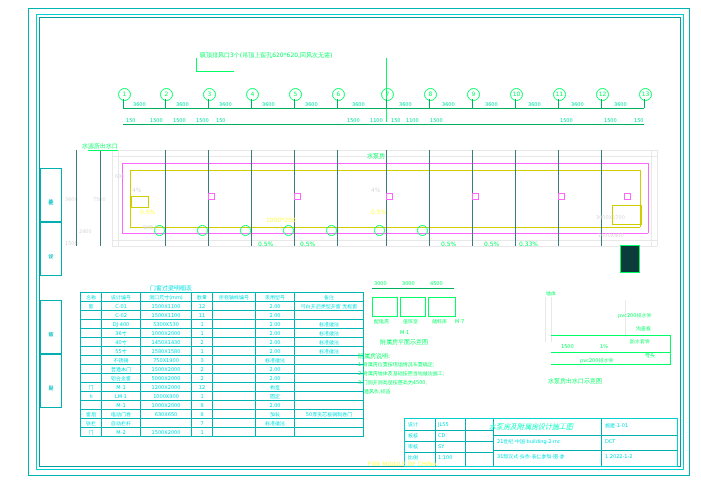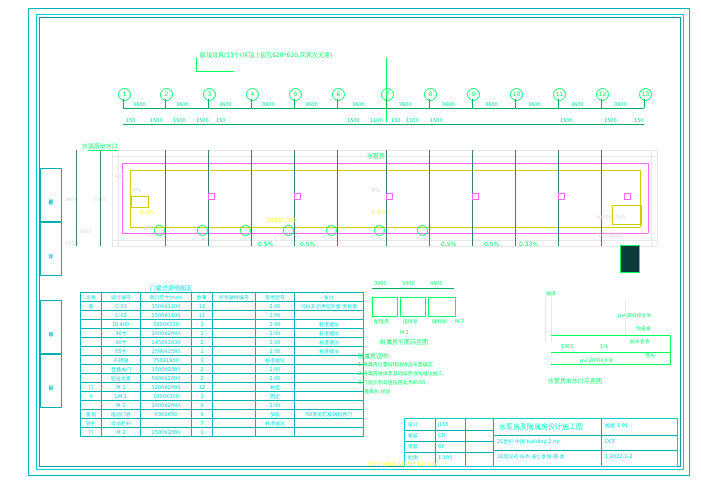--- a/index.html
+++ b/index.html
@@ -397,21 +397,21 @@
 
     <span class="tbtxt" style="left:3px;top:2px;color:#00e0e0;">设计</span>
     <span class="tbtxt" style="left:33px;top:2px;color:#00e0e0;">JL55</span>
     <span class="tbtxt" style="left:3px;top:13px;color:#00e0e0;">校核</span>
     <span class="tbtxt" style="left:33px;top:13px;color:#00e0e0;">CD</span>
     <span class="tbtxt" style="left:3px;top:24px;color:#00e0e0;">审核</span>
     <span class="tbtxt" style="left:33px;top:24px;color:#00e0e0;">SY</span>
     <span class="tbtxt" style="left:3px;top:35px;color:#00e0e0;">比例</span>
     <span class="tbtxt" style="left:33px;top:35px;color:#00e0e0;">1:100</span>
 
-    <span class="tbtxt" style="left:94px;top:3px;color:#00ffc0;font-size:7px;">水泵房及附属房设计施工图</span>
+    <span class="tbtxt" style="left:84px;top:3px;color:#00ffc0;font-size:7px;font-style:italic;">水泵房及附属房设计施工图</span>
     <span class="tbtxt" style="left:92px;top:19px;color:#00e0e0;">21世纪·中国·building·2·mc</span>
     <span class="tbtxt" style="left:92px;top:34px;color:#00e0e0;">31部汉式·操作·表仁参加·图·参</span>
 
     <span class="tbtxt" style="left:200px;top:3px;color:#00e0e0;">施建-1-01</span>
     <span class="tbtxt" style="left:200px;top:19px;color:#00e0e0;">DCT</span>
     <span class="tbtxt" style="left:200px;top:34px;color:#00e0e0;">1.2022-1-2</span>
   </div>
 
   <div class="t ty" style="left:368px;top:460px;font-size:6px;">FOR MIDDLE OF CHINA</div>
 

